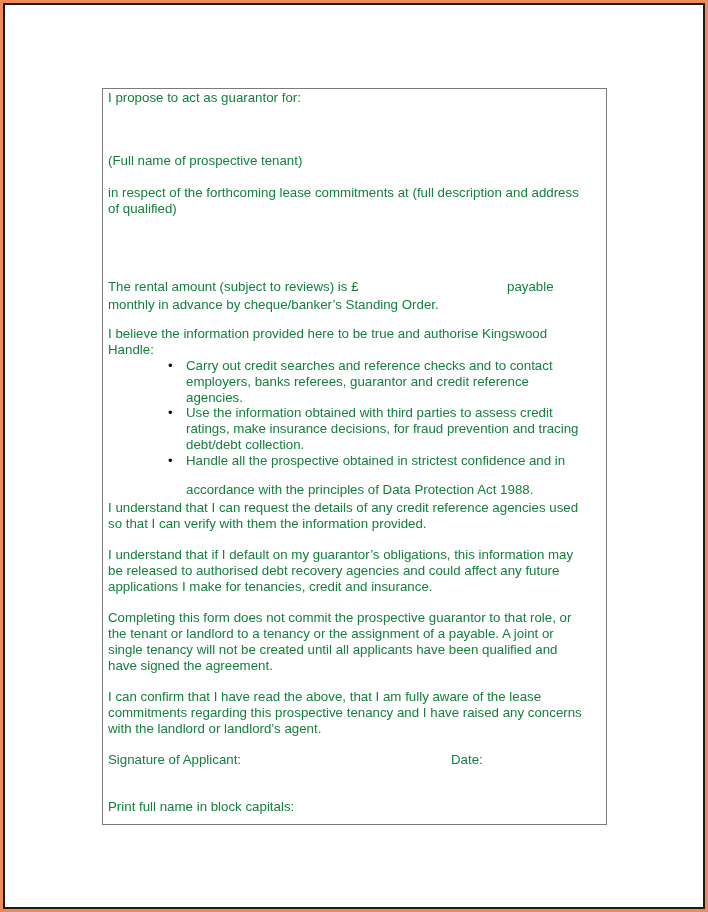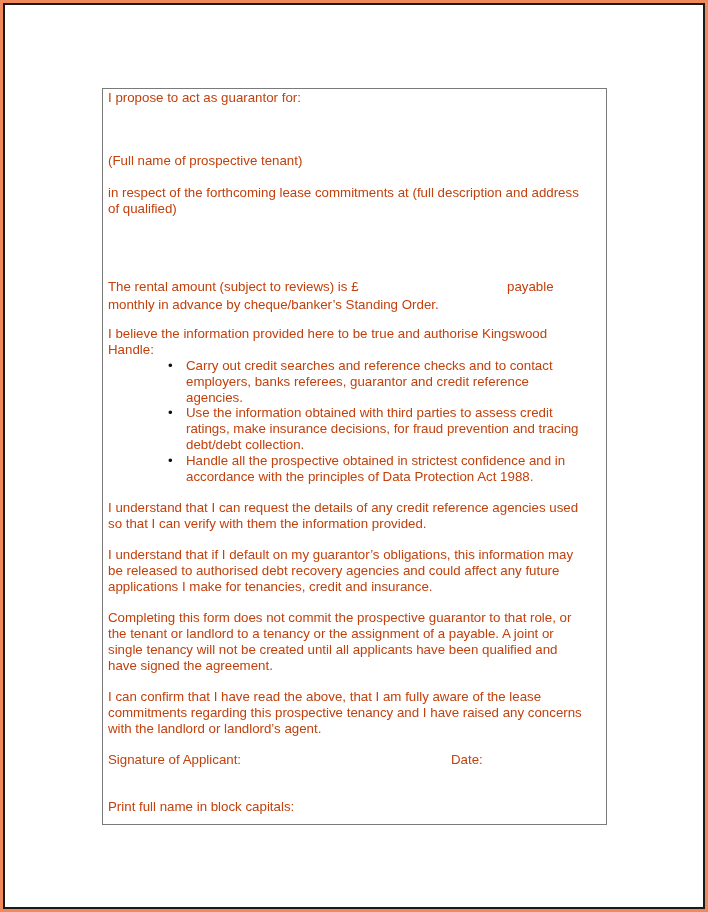--- a/index.html
+++ b/index.html
@@ -15,21 +15,21 @@
   .frame-inner {
     position: absolute; left: 3px; top: 3px; width: 702px; height: 906px;
     box-sizing: border-box; border: 2px solid #1a1a1a;
   }
   .page-box {
     position: absolute; left: 102px; top: 88px; width: 505px; height: 737px;
     box-sizing: border-box; border: 1px solid #7a7a7a; background: #fff;
   }
   .t {
     position: absolute; left: 108px; font-size: 13.3px; line-height: 16px;
-    color: #c2410c; white-space: nowrap;
+    color: #15803d; white-space: nowrap;
   }
   .bullet-dot { position: absolute; left: 168px; font-size: 13.3px; line-height: 16px; color: #111; }
   .bl { left: 186px; }
 </style>
 </head>
 <body>
 
 <div class="frame-outer"></div>
 <div class="frame-inner"></div>
 <div class="page-box"></div>
@@ -51,21 +51,21 @@
 <div class="t bl" style="top:374px">employers, banks referees, guarantor and credit reference</div>
 <div class="t bl" style="top:390px">agencies.</div>
 
 <div class="bullet-dot" style="top:405px">•</div>
 <div class="t bl" style="top:405px">Use the information obtained with third parties to assess credit</div>
 <div class="t bl" style="top:421px">ratings, make insurance decisions, for fraud prevention and tracing</div>
 <div class="t bl" style="top:437px">debt/debt collection.</div>
 
 <div class="bullet-dot" style="top:453px">•</div>
 <div class="t bl" style="top:453px">Handle all the prospective obtained in strictest confidence and in</div>
-<div class="t bl" style="top:469px">accordance with the principles of Data Protection Act 1988.</div>
+<div class="t bl" style="top:482px">accordance with the principles of Data Protection Act 1988.</div>
 
 <div class="t" style="top:500px">I understand that I can request the details of any credit reference agencies used</div>
 <div class="t" style="top:516px">so that I can verify with them the information provided.</div>
 
 <div class="t" style="top:547px">I understand that if I default on my guarantor’s obligations, this information may</div>
 <div class="t" style="top:563px">be released to authorised debt recovery agencies and could affect any future</div>
 <div class="t" style="top:579px">applications I make for tenancies, credit and insurance.</div>
 
 <div class="t" style="top:610px">Completing this form does not commit the prospective guarantor to that role, or</div>
 <div class="t" style="top:626px">the tenant or landlord to a tenancy or the assignment of a payable. A joint or</div>

